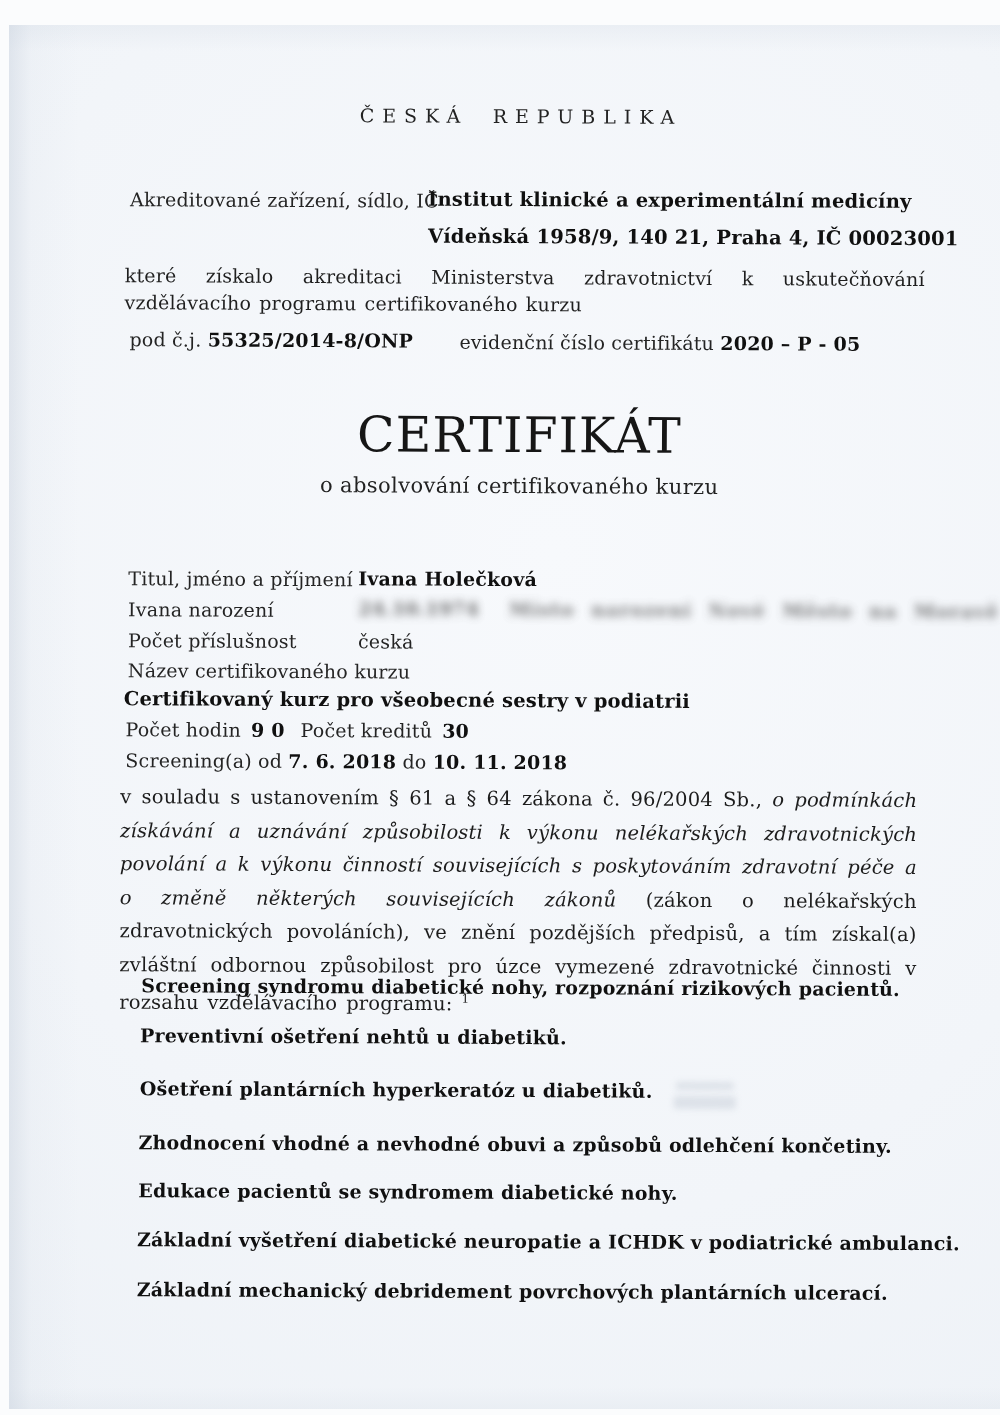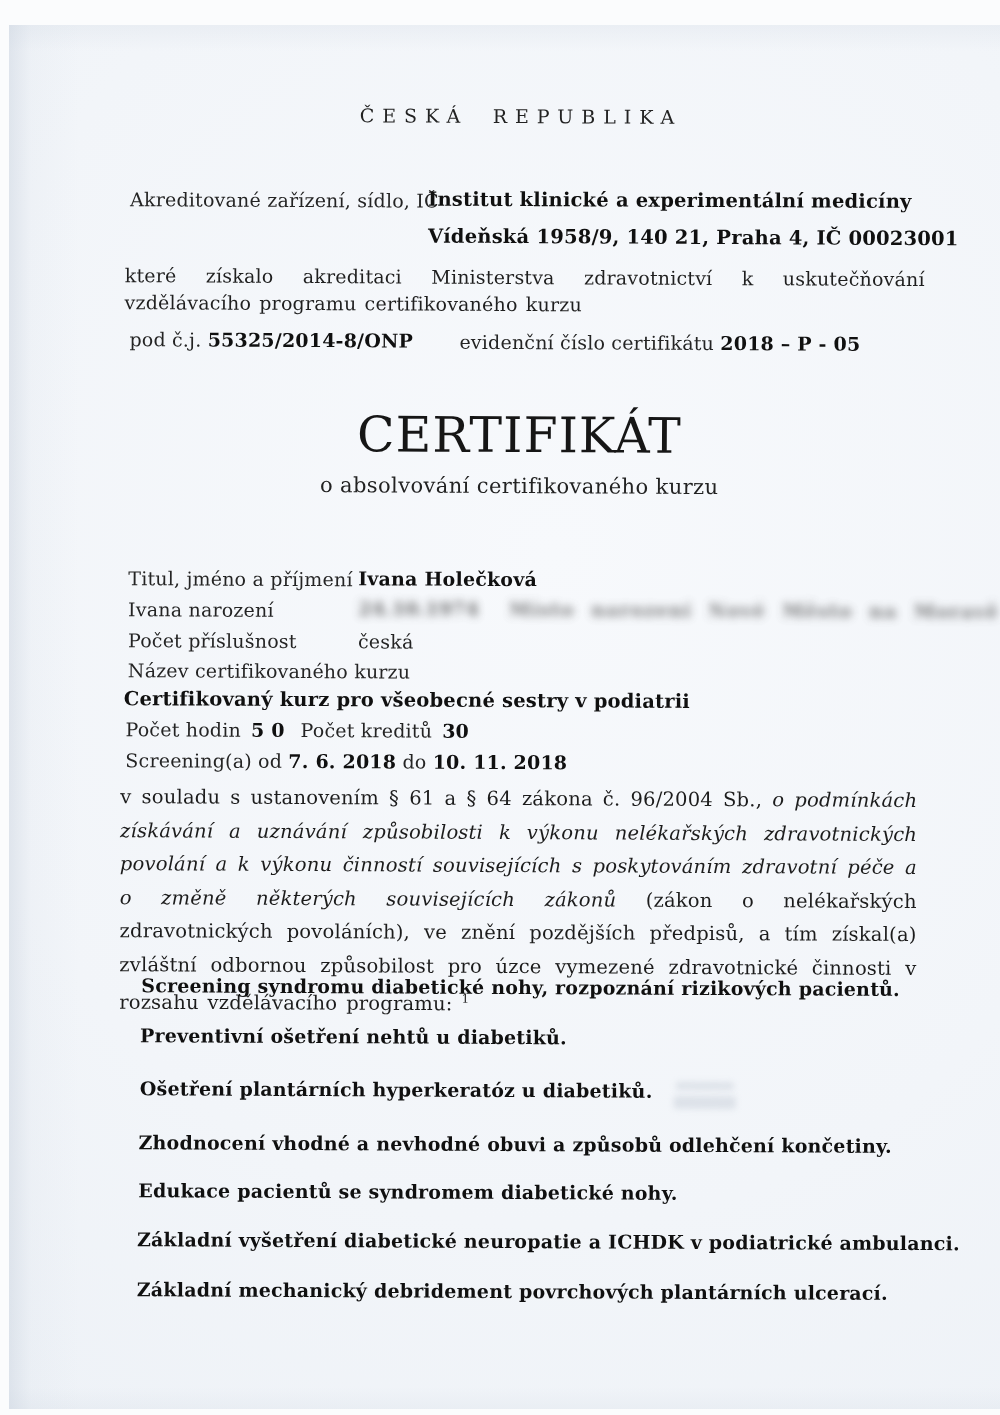--- a/index.html
+++ b/index.html
@@ -78,42 +78,42 @@
     <div class="abs inst bold" style="left:420px;top:200px;">Vídeňská 1958/9, 140 21, Praha 4, IČ 00023001</div>
 
     <div class="abs note" style="left:117px;top:239px;width:800px;">které získalo akreditaci Ministerstva zdravotnictví k uskutečňování vzdělávacího programu certifikovaného kurzu</div>
 
     <div class="abs label" style="left:122px;top:305px;">
       <span>pod č.j.</span>
       <span class="bold">55325/2014-8/ONP</span>
     </div>
     <div class="abs label" style="left:452px;top:306px;">
       <span>evidenční číslo certifikátu</span>
-      <span class="bold">2018 – P - 05</span>
+      <span class="bold">2020 – P - 05</span>
     </div>
 
     <div class="abs cert-title">CERTIFIKÁT</div>
     <div class="abs cert-subtitle">o absolvování certifikovaného kurzu</div>
 
     <div class="abs label" style="left:122px;top:544px;">Titul, jméno a příjmení</div>
     <div class="abs label bold" style="left:352px;top:543px;">Ivana Holečková</div>
 
     <div class="abs label" style="left:122px;top:575px;">Ivana narození</div>
     <div class="abs label redacted" style="left:352px;top:573px;">
       <span>24.10.1974</span><span class="r2">Místo narození Nové Město na Moravě</span>
     </div>
 
     <div class="abs label" style="left:122px;top:606px;">Počet příslušnost</div>
     <div class="abs label" style="left:352px;top:606px;">česká</div>
 
     <div class="abs label" style="left:122px;top:636px;">Název certifikovaného kurzu</div>
     <div class="abs label bold" style="left:118px;top:664px;font-size:19.5px;">Certifikovaný kurz pro všeobecné sestry v podiatrii</div>
 
     <div class="abs label" style="left:120px;top:695px;">
-      <span>Počet hodin</span><span class="gap-s"></span><span class="bold">5 0</span><span class="gap-m"></span><span>Počet kreditů</span><span class="gap-s"></span><span class="bold">30</span>
+      <span>Počet hodin</span><span class="gap-s"></span><span class="bold">9 0</span><span class="gap-m"></span><span>Počet kreditů</span><span class="gap-s"></span><span class="bold">30</span>
     </div>
 
     <div class="abs label" style="left:120px;top:726px;">
       <span>Screening(a) od</span>
       <span class="bold">7. 6. 2018</span>
       <span>do</span>
       <span class="bold">10. 11. 2018</span>
     </div>
 
     <div class="abs legal" style="left:115px;top:757px;width:797px;">

